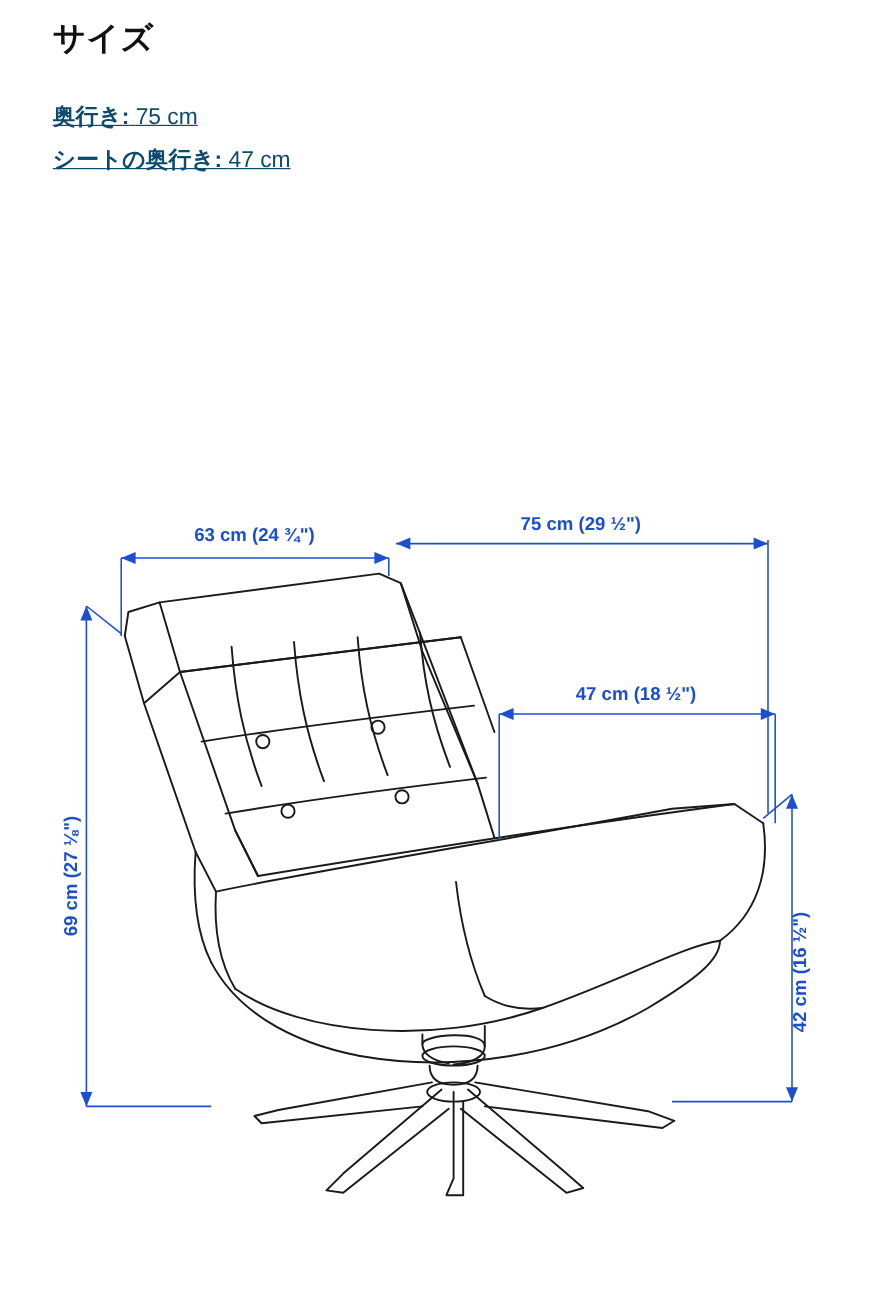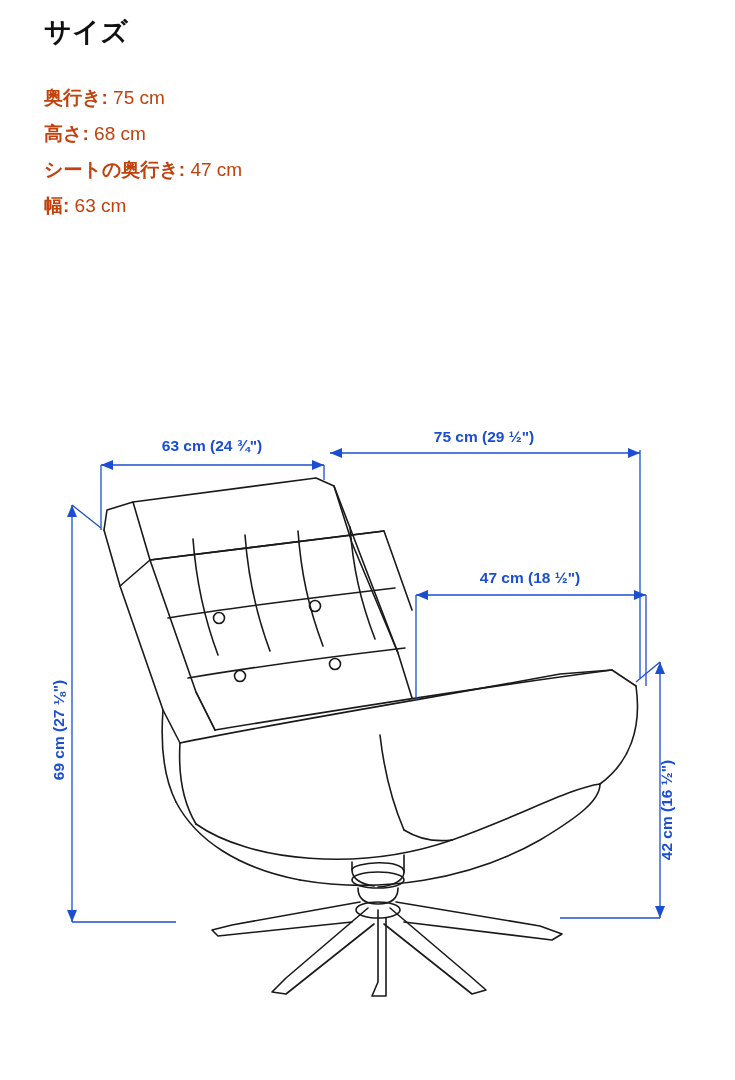--- a/index.html
+++ b/index.html
@@ -32,22 +32,23 @@
   .spec-list {
     position: absolute;
     left: 44px;
     top: 88px;
     width: 600px;
   }
   .spec-row {
     font-size: 19px;
     line-height: 1.0;
     margin-bottom: 17px;
-    color: #c2410c;
+    color: #0c4a6e;
     white-space: nowrap;
+    text-decoration: underline;
   }
   .spec-label {
     font-weight: bold;
   }
   .spec-value {
     font-weight: normal;
   }
   .figure {
     position: absolute;
     left: 0;
@@ -65,30 +66,22 @@
 <div class="page">
 
   <div class="section-title">サイズ</div>
 
   <div class="spec-list">
     <div class="spec-row">
       <span class="spec-label">奥行き:</span>
       <span class="spec-value">75 cm</span>
     </div>
     <div class="spec-row">
-      <span class="spec-label">高さ:</span>
-      <span class="spec-value">68 cm</span>
-    </div>
-    <div class="spec-row">
       <span class="spec-label">シートの奥行き:</span>
       <span class="spec-value">47 cm</span>
-    </div>
-    <div class="spec-row">
-      <span class="spec-label">幅:</span>
-      <span class="spec-value">63 cm</span>
     </div>
   </div>
 
   <div class="figure">
     <svg width="735" height="600" viewBox="0 0 735 600">
 
       <g fill="none" stroke="#1a1a1a" stroke-width="1.6" stroke-linejoin="round" stroke-linecap="round">
 
         <path d="M104 120 L107 100 L133 92 L316 68 L334 76 L398 243 L412 288"></path>
 

